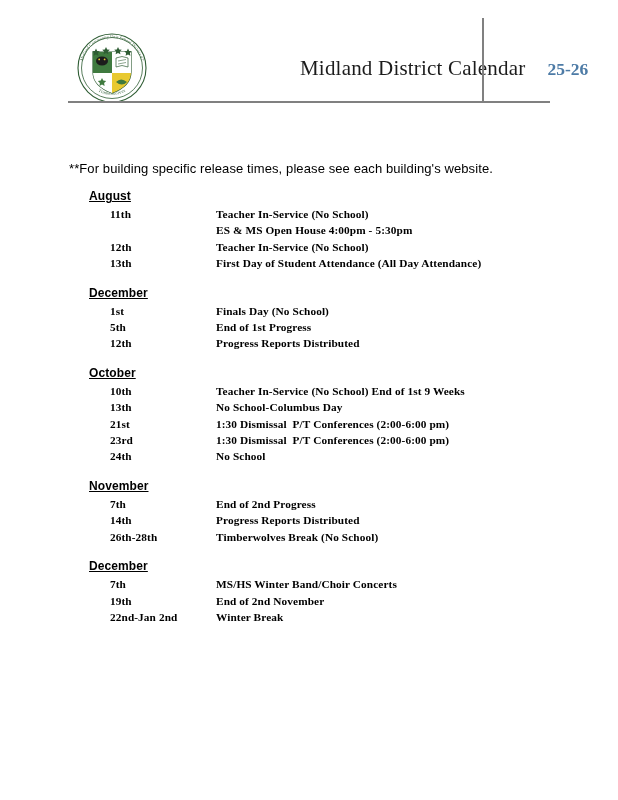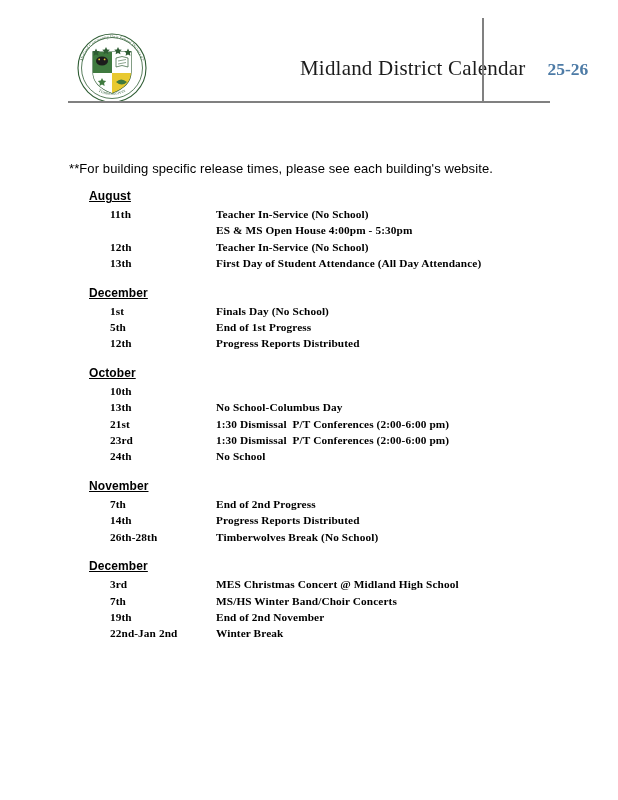--- a/index.html
+++ b/index.html
@@ -197,20 +197,21 @@
           <div class="entry-desc">Finals Day (No School)</div>
         </div><div class="entry-row">
           <div class="entry-date">5th</div>
           <div class="entry-desc">End of 1st Progress</div>
         </div><div class="entry-row">
           <div class="entry-date">12th</div>
           <div class="entry-desc">Progress Reports Distributed</div>
         </div></div>
       <div class="month-block"><div class="month-name">October</div><div class="entry-row">
           <div class="entry-date">10th</div>
+          <div class="entry-desc">Teacher In-Service (No School) End of 1st 9 Weeks</div>
         </div><div class="entry-row">
           <div class="entry-date">13th</div>
           <div class="entry-desc">No School-Columbus Day</div>
         </div><div class="entry-row">
           <div class="entry-date">21st</div>
           <div class="entry-desc">1:30 Dismissal  P/T Conferences (2:00-6:00 pm)</div>
         </div><div class="entry-row">
           <div class="entry-date">23rd</div>
           <div class="entry-desc">1:30 Dismissal  P/T Conferences (2:00-6:00 pm)</div>
         </div><div class="entry-row">
@@ -221,23 +222,20 @@
           <div class="entry-date">7th</div>
           <div class="entry-desc">End of 2nd Progress</div>
         </div><div class="entry-row">
           <div class="entry-date">14th</div>
           <div class="entry-desc">Progress Reports Distributed</div>
         </div><div class="entry-row">
           <div class="entry-date">26th-28th</div>
           <div class="entry-desc">Timberwolves Break (No School)</div>
         </div></div>
       <div class="month-block"><div class="month-name">December</div><div class="entry-row">
-          <div class="entry-date">3rd</div>
-          <div class="entry-desc">MES Christmas Concert @ Midland High School</div>
-        </div><div class="entry-row">
           <div class="entry-date">7th</div>
           <div class="entry-desc">MS/HS Winter Band/Choir Concerts</div>
         </div><div class="entry-row">
           <div class="entry-date">19th</div>
           <div class="entry-desc">End of 2nd November</div>
         </div><div class="entry-row">
           <div class="entry-date">22nd-Jan 2nd</div>
           <div class="entry-desc">Winter Break</div>
         </div></div>
     </div>

